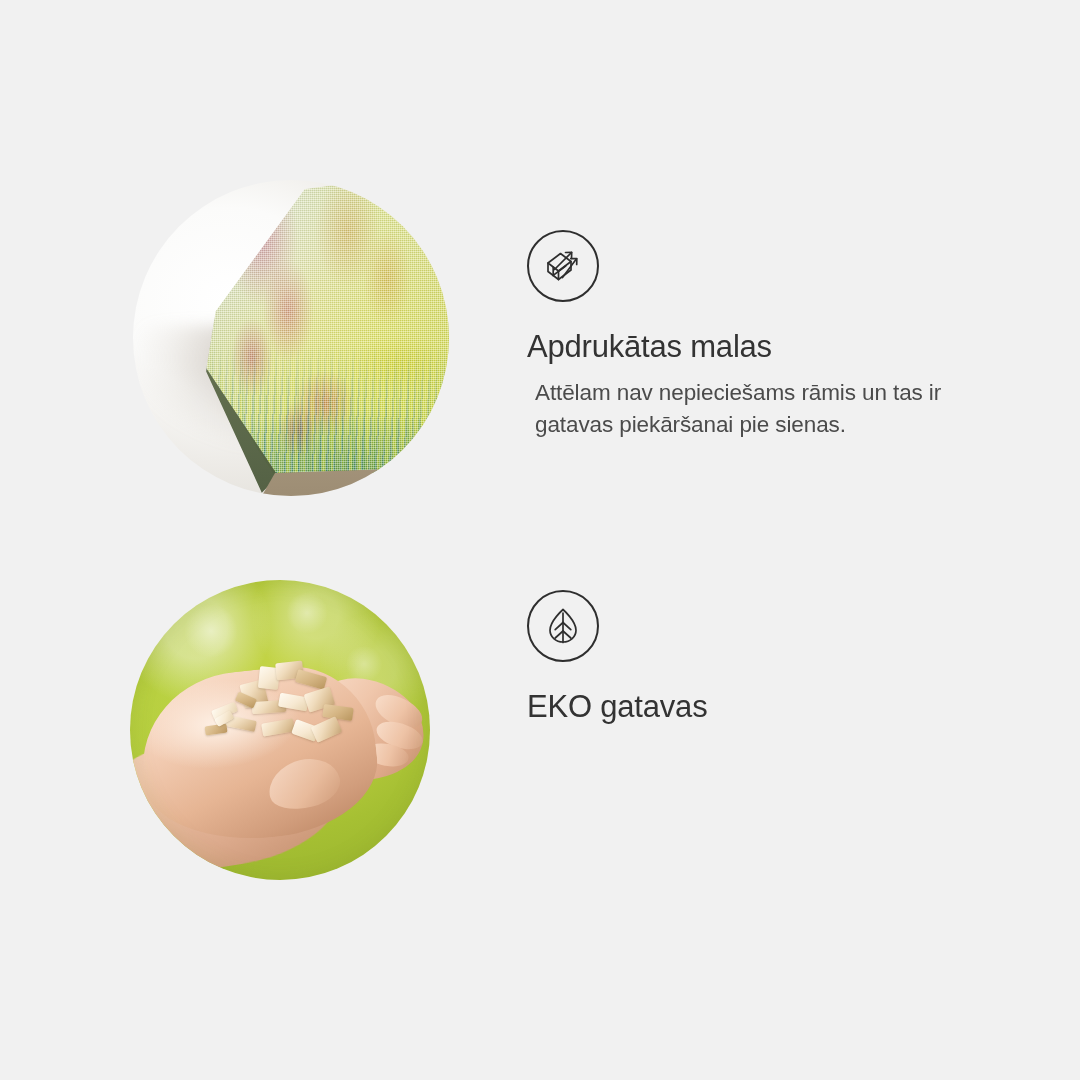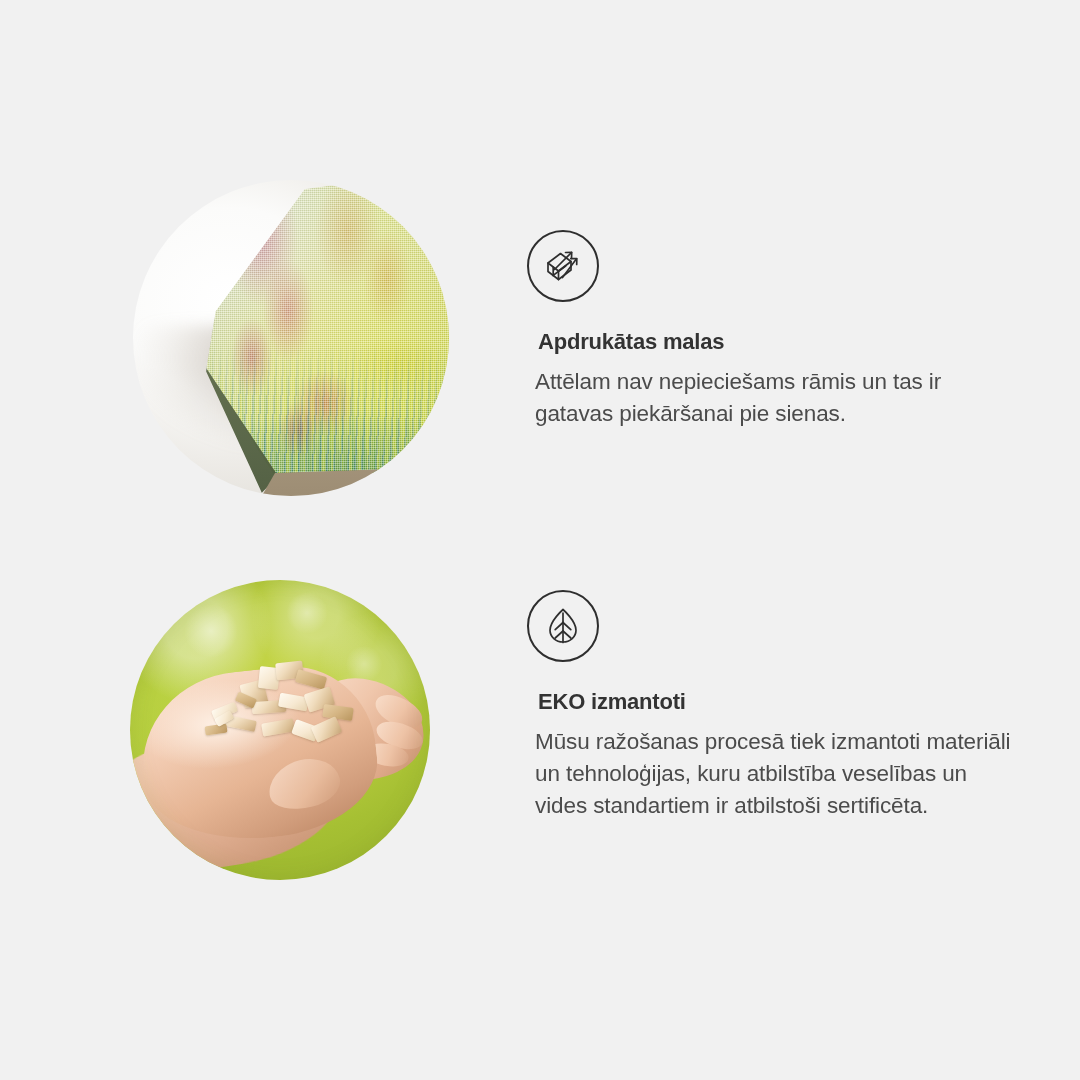--- a/index.html
+++ b/index.html
@@ -21,25 +21,25 @@
   
   .icon-circle{
     width:72px;height:72px;border-radius:50%;
     border:2px solid #2e2e2e;
     display:flex;align-items:center;justify-content:center;
     box-sizing:border-box;
   }
   .icon-circle svg{display:block;}
 
   .title{
-    font-size:22px;
-    font-weight:bold;
+    font-size:31px;
+    font-weight:normal;
     color:#333333;
     letter-spacing:-0.2px;
-    margin:11px;
+    margin:0;
     line-height:1.15;
     white-space:nowrap;
   }
   .desc{
     font-size:22.5px;
     color:#4b4b4b;
     line-height:1.42;
     margin:8px;
     max-width:475px;
     letter-spacing:-0.1px;
@@ -292,18 +292,17 @@
       <div class="icon-circle">
         <svg width="42" height="42" viewBox="0 0 42 42" fill="none" stroke="#2e2e2e" stroke-width="1.7" stroke-linecap="round" stroke-linejoin="round" aria-hidden="true">
           <path d="M21 4.5 C21 4.5 8 16 8 25.2 C8 31.8 13.8 37 21 37 C28.2 37 34 31.8 34 25.2 C34 16 21 4.5 21 4.5 Z"></path>
           <path d="M21 8 L21 37.5"></path>
           <path d="M21 17.5 L13.2 24.6"></path>
           <path d="M21 17.5 L28.8 24.6"></path>
           <path d="M21 26 L13.2 33"></path>
           <path d="M21 26 L28.8 33"></path>
         </svg>
       </div>
-      <h2 class="title" style="margin-top:27px;">EKO izmantoti</h2>
-      <p class="desc" style="margin-top:12px;max-width:486px;">Mūsu ražošanas procesā tiek izmantoti materiāli un tehnoloģijas, kuru atbilstība veselības un vides standartiem ir atbilstoši sertificēta.</p>
+      <h2 class="title" style="margin-top:27px;">EKO gatavas</h2>
     </div>
   </section>
 
 </div>
 
 </body></html>

